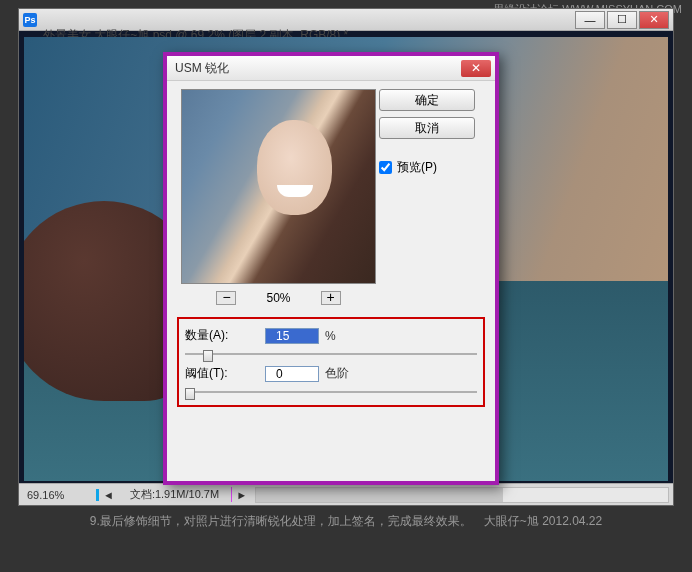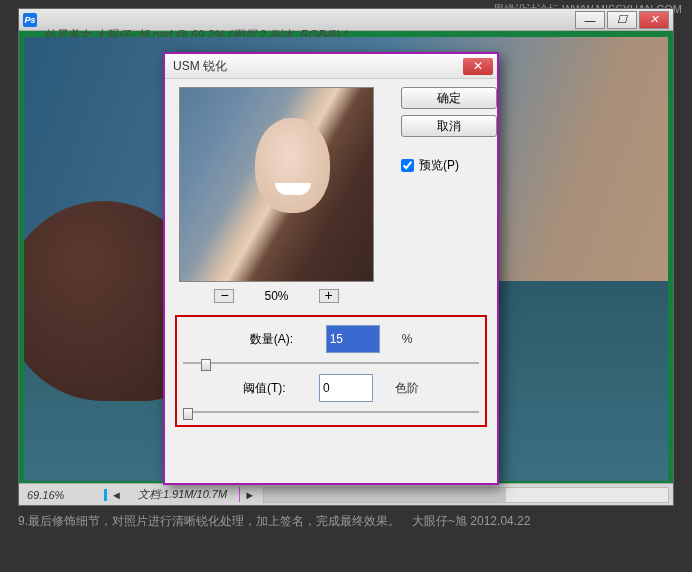--- a/index.html
+++ b/index.html
@@ -1,69 +1,69 @@
 <!DOCTYPE html>
 <html><head>
 <meta charset="utf-8">
 <style>
 * { margin: 0; padding: 0; box-sizing: border-box; font-family: "Microsoft YaHei", Tahoma, sans-serif; }
 body { background: #333; width: 692px; height: 572px; overflow: hidden; }
 
-.ps-window { position: absolute; left: 18px; top: 8px; width: 656px; height: 498px; background: #15803d; border: 1px solid #666; font-style: italic; }
+.ps-window { position: absolute; left: 18px; top: 8px; width: 656px; height: 498px; background: #0f172a; border: 1px solid #666; }
 .ps-titlebar { height: 22px; background: linear-gradient(#e8e8e8, #d0d0d0); display: flex; align-items: center; padding: 0 4px; border-bottom: 1px solid #aaa; }
 .ps-icon { width: 14px; height: 14px; background: #1473e6; border-radius: 2px; margin-right: 6px; display: flex; align-items: center; justify-content: center; color: #fff; font-size: 9px; font-weight: bold; }
 .ps-title { font-size: 12px; color: #444; flex: 1; margin-top: 32px; }
 .ps-winbtns { display: flex; }
 .ps-winbtn { width: 30px; height: 18px; margin-left: 2px; border: 1px solid #888; background: linear-gradient(#f5f5f5, #ddd); display: flex; align-items: center; justify-content: center; font-size: 11px; cursor: pointer; }
 .ps-winbtn.close { background: linear-gradient(#e56767, #d04040); color: #fff; }
 
 .ps-canvas { position: absolute; left: 5px; top: 28px; width: 644px; height: 444px; background: #888; overflow: hidden; }
 .photo-bg { position: absolute; inset: 0; background: linear-gradient(110deg, #2a5a7a 0%, #3d6a88 25%, #4a7a98 45%, #7a8a95 60%, #a8907a 75%, #b8987a 100%); }
 .grass { position: absolute; left: 0; right: 0; bottom: 0; height: 200px; background: linear-gradient(#2d5a6a, #3a7080); }
 .fig-body { position: absolute; left: -20px; bottom: 80px; width: 200px; height: 200px; background: radial-gradient(ellipse at 40% 30%, #5a3830, #3a2420); border-radius: 50% 50% 30% 50%; }
 
 .ps-statusbar { position: absolute; left: 0; right: 0; bottom: 0; height: 22px; background: #d8d8d8; border-top: 1px solid #aaa; display: flex; align-items: center; font-size: 11px; color: #333; }
-.zoom-val { width: 88px; padding: 0 8px; border-right: 3px solid #0ea5e9; }
+.zoom-val { width: 80px; padding: 0 8px; border-right: 3px solid #0ea5e9; }
 .doc-info { padding: 0 12px; border-right: 1px solid #d946ef; }
 .scroll-track { flex: 1; height: 16px; background: #e8e8e8; margin: 0 4px; border: 1px solid #bbb; position: relative; }
 .scroll-thumb { position: absolute; left: 0; top: 0; width: 60%; height: 100%; background: #c8c8c8; }
 
-.dialog { position: absolute; left: 163px; top: 52px; width: 336px; height: 433px; background: #f0f0f0; border: 2px solid #a21caf; box-shadow: 4px 4px 12px rgba(0,0,0,0.5); }
+.dialog { position: absolute; left: 163px; top: 52px; width: 336px; height: 433px; background: #f0f0f0; border: 4px solid #a21caf; box-shadow: 4px 4px 12px rgba(0,0,0,0.5); }
 .dlg-titlebar { height: 25px; background: linear-gradient(#fdfdfd, #e5e5e5); border-bottom: 1px solid #ccc; display: flex; align-items: center; padding: 0 4px; }
 .dlg-title { font-size: 12px; color: #333; padding-left: 4px; flex: 1; }
 .dlg-close { width: 30px; height: 17px; background: linear-gradient(#e56767, #c83838); color: #fff; display: flex; align-items: center; justify-content: center; font-size: 12px; cursor: pointer; border-radius: 2px; }
 
 .dlg-body { position: relative; padding: 10px; }
 .preview-box { position: absolute; left: 14px; top: 8px; width: 195px; height: 195px; border: 1px solid #888; background: #222; overflow: hidden; }
 .preview-img { width: 100%; height: 100%; background: linear-gradient(120deg, #5a7a9a 0%, #6a8aa8 20%, #8a9aa8 38%, #d8c0a8 48%, #e8d0b8 52%, #6a4a3a 60%, #4a3028 75%, #3a2820 100%); position: relative; }
 .face-area { position: absolute; left: 75px; top: 30px; width: 75px; height: 95px; background: radial-gradient(ellipse at 45% 40%, #f0d8c8, #d8b8a0); border-radius: 48% 48% 45% 45%; }
 .hair-area { position: absolute; left: 52px; top: 8px; width: 128px; height: 165px; background: #4a3228; border-radius: 50% 50% 35% 40%; z-index: -1; }
 .smile { position: absolute; left: 95px; top: 95px; width: 36px; height: 12px; background: #fff; border-radius: 0 0 18px 18px; }
 
 .zoom-ctrl { position: absolute; left: 14px; top: 210px; width: 195px; display: flex; align-items: center; justify-content: center; gap: 30px; font-size: 12px; }
 .zoom-btn { width: 20px; height: 14px; background: #e8e8e8; border: 1px solid #999; text-align: center; line-height: 11px; cursor: pointer; font-size: 14px; }
 
-.btn-panel { position: absolute; right: 0; top: 8px; width: 96px; }
+.btn-panel { position: absolute; right: 20px; top: 8px; width: 96px; }
 .dlg-btn { width: 100%; height: 22px; background: linear-gradient(#fdfdfd, #e0e0e0); border: 1px solid #888; border-radius: 3px; font-size: 12px; margin-bottom: 6px; cursor: pointer; }
 .preview-chk { display: flex; align-items: center; gap: 5px; font-size: 12px; margin-top: 14px; }
 .preview-chk input { width: 13px; height: 13px; }
 
 .params { position: absolute; left: 10px; top: 236px; right: 10px; border: 2px solid #c00; padding: 8px 6px 6px; }
 .param-row { margin-bottom: 4px; }
-.param-line { display: flex; align-items: center; gap: 22px; font-size: 12px; margin-bottom: 3px; justify-content: center; }
+.param-line { display: flex; align-items: center; gap: 6px; font-size: 12px; margin-bottom: 3px; }
 .param-lbl { width: 54px; text-align: left; }
-.param-input { width: 54px; height: 28px; border: 1px solid #7a9ac0; padding: 0 3px; font-size: 12px; }
+.param-input { width: 54px; height: 16px; border: 1px solid #7a9ac0; padding: 0 10px; font-size: 12px; margin-left: 20px; }
 .param-input.sel { background: #3a6acf; color: #fff; }
 .param-unit { color: #333; }
 .slider { position: relative; width: 100%; height: 14px; }
 .slider-track { position: absolute; left: 0; right: 0; top: 6px; height: 2px; background: #b0b0b0; }
 .slider-thumb { position: absolute; top: 3px; width: 10px; height: 12px; background: linear-gradient(#f8f8f8, #d8d8d8); border: 1px solid #777; cursor: pointer; }
 
 .watermark { position: absolute; right: 10px; top: 2px; font-size: 11px; color: #999; }
-.caption { position: absolute; left: 18px; right: 18px; top: 512px; text-align: left; color: #999; font-size: 12px; line-height: 18px; }
+.caption { position: absolute; left: 18px; right: 18px; top: 512px; text-align: center; color: #999; font-size: 12px; line-height: 18px; }
 </style>
 </head>
 <body>
 
 <div class="watermark">思缘设计论坛 WWW.MISSYUAN.COM</div>
 
 <div class="ps-window">
   <div class="ps-titlebar">
     <div class="ps-icon">Ps</div>
     <div class="ps-title">外景美女 大眼仔~旭.psd @ 69.2% (图层 2 副本, RGB/8) *</div>

